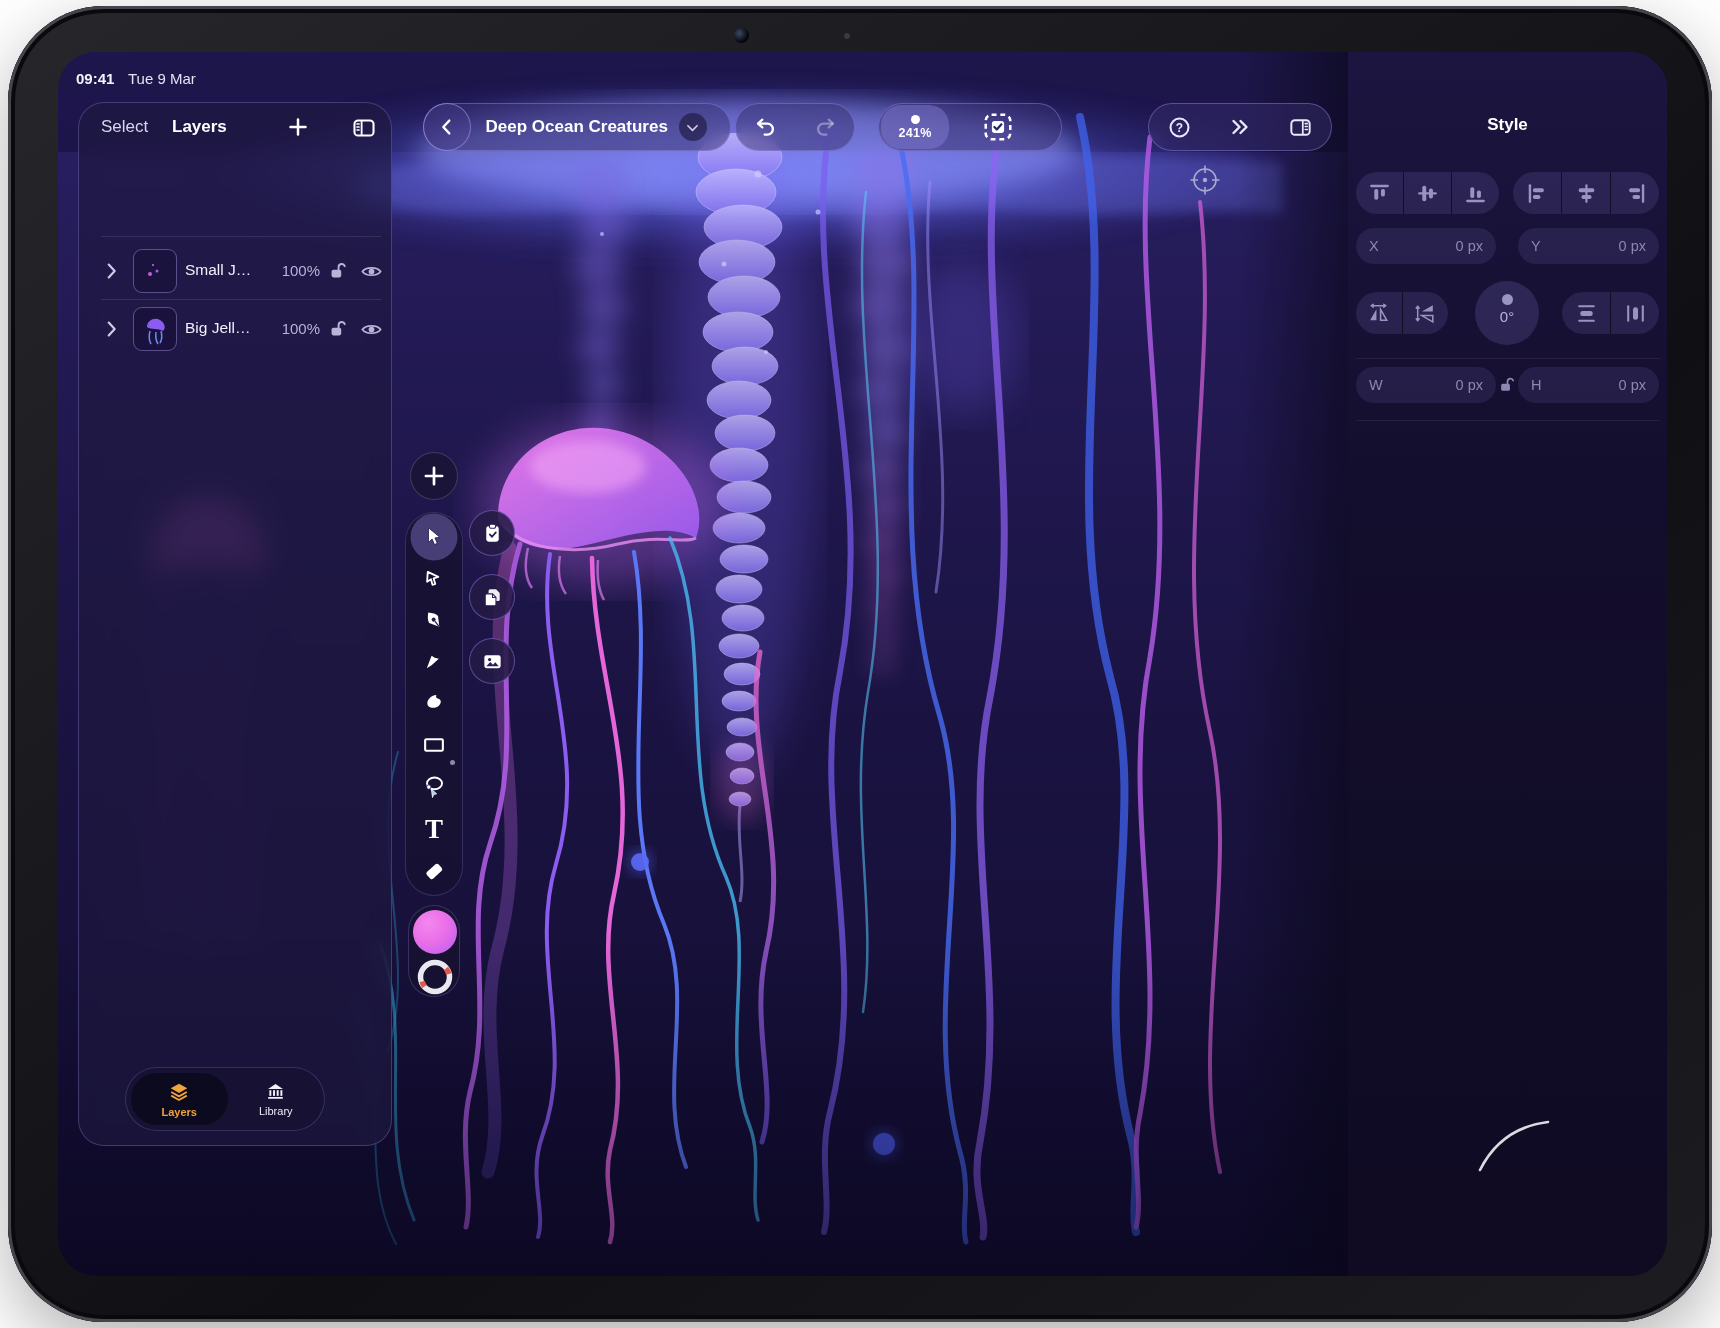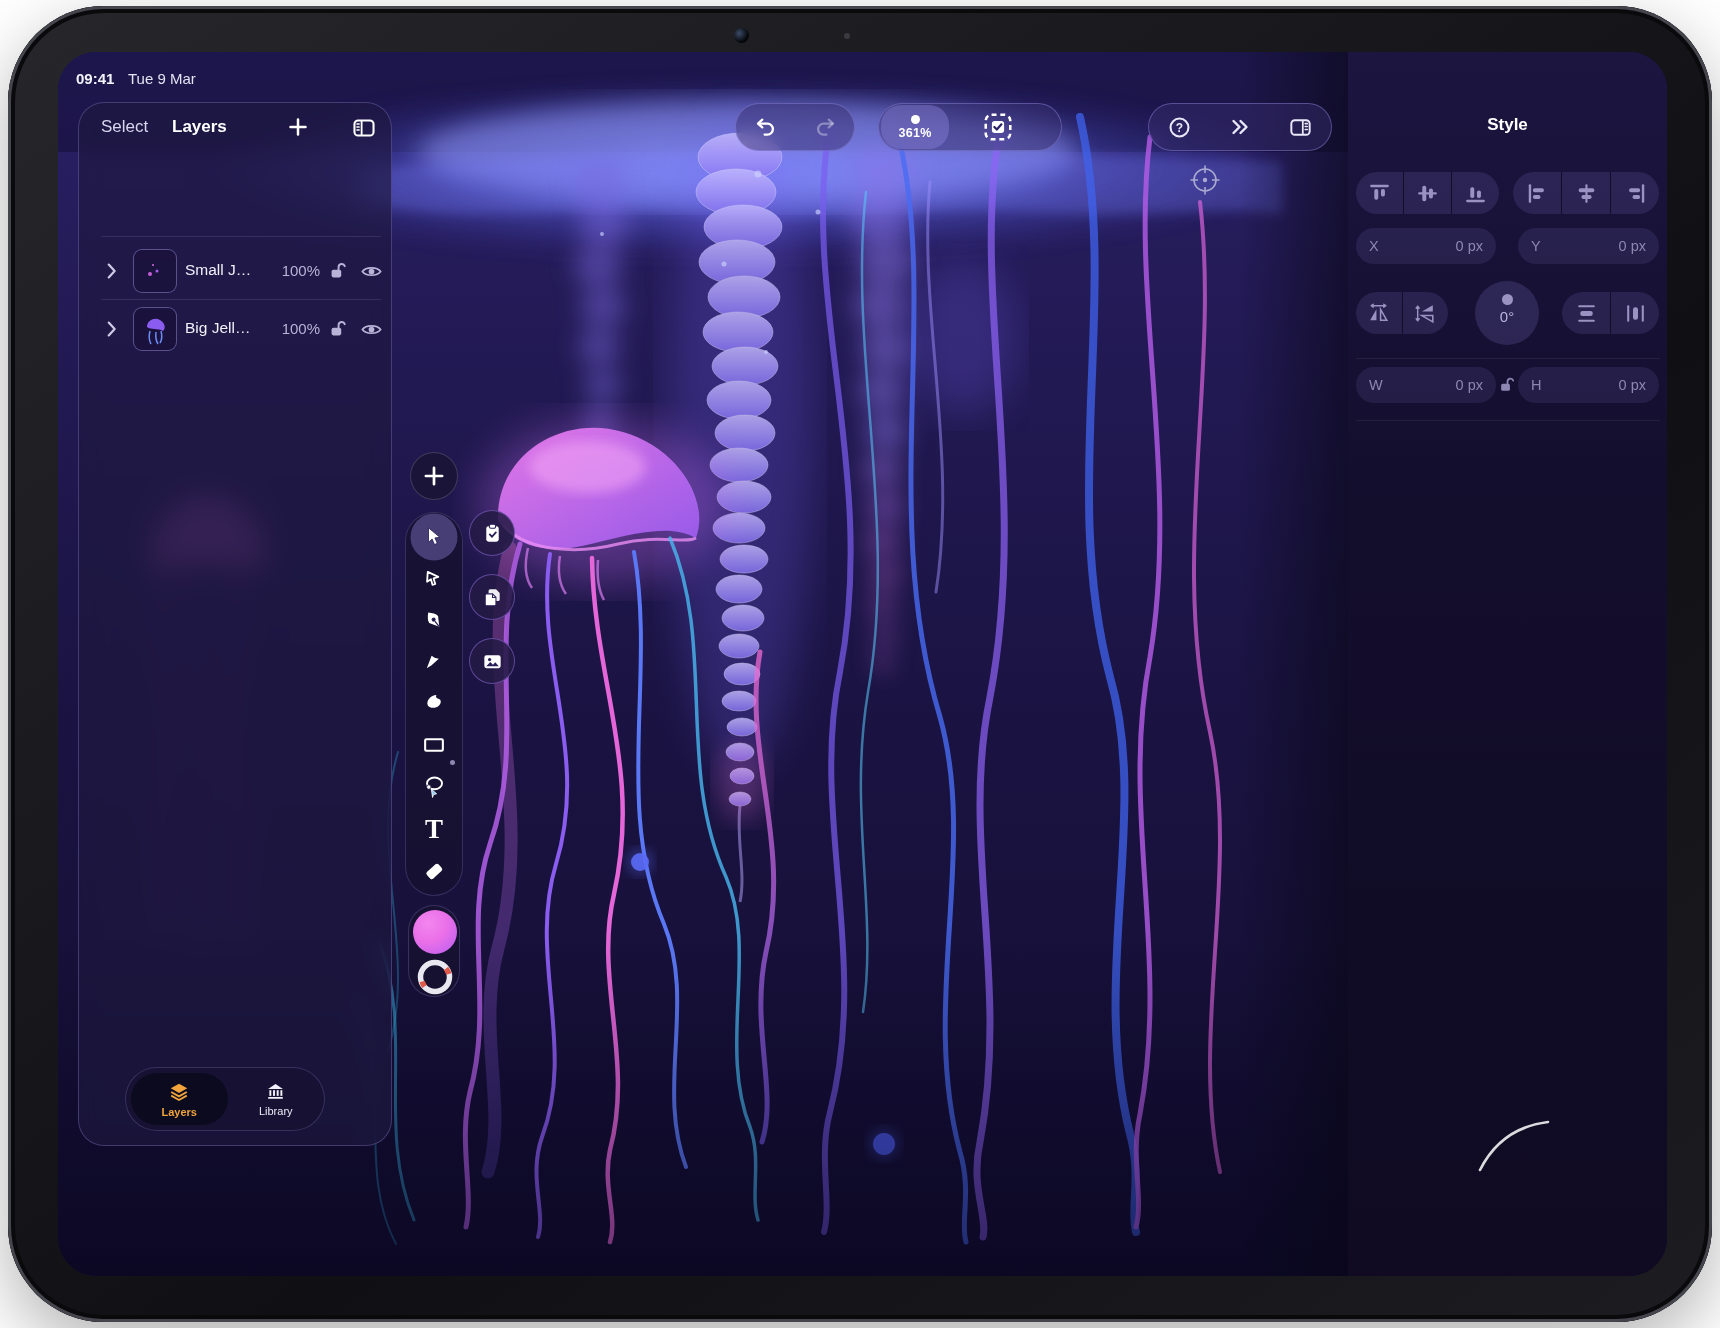--- a/index.html
+++ b/index.html
@@ -306,34 +306,47 @@
 
     <div class="abs st-text" style="left:18px;top:18px;">09:41</div>
     <div class="abs st-text st-date" style="left:70px;top:18px;">Tue 9 Mar</div>
     <svg class="abs" style="left:1479px;top:16px;color:#ffffff" width="24" height="24">
         <use href="#i-wifi"></use>
       </svg>
     <div class="abs st-text" style="left:1508px;top:18px;">100%</div>
     <div class="abs" style="left:1552px;top:20px;width:32px;height:15px;border-radius:5px;background:#ffffff;"></div>
     <div class="abs" style="left:1586px;top:25px;width:3px;height:5px;border-radius:0 2px 2px 0;background:rgba(255,255,255,.5);"></div>
 
+    <div class="pill" style="left:365px;width:308px;">
+      <div class="circle-btn" style="margin-left:-1.5px;color:#ffffff;">
+        <svg width="22" height="22">
+            <use href="#i-chevL"></use>
+          </svg>
+      </div>
+      <div class="doc-title">Deep Ocean Creatures</div>
+      <div class="chev-badge">
+        <svg width="17" height="17">
+            <use href="#i-chevD"></use>
+          </svg>
+      </div>
+    </div>
 
     <div class="pill" style="left:677px;width:120px;justify-content:space-around;">
       <svg width="24" height="24" style="color:#ffffff">
           <use href="#i-undo"></use>
         </svg>
       <svg width="24" height="24" style="color:rgba(255,255,255,.35)">
           <use href="#i-redo"></use>
         </svg>
     </div>
 
     <div class="pill" style="left:820px;width:184px;">
       <div class="zoom-badge">
         <div class="zoom-dot"></div>
-        <div class="zoom-txt">361%</div>
+        <div class="zoom-txt">241%</div>
       </div>
       <svg width="32" height="32" viewBox="0 0 30 30" style="margin:0 auto;padding-right:14px;">
         <rect x="3.5" y="3.5" width="23" height="23" rx="5.5" fill="none" stroke="#ffffff" stroke-width="2.4" stroke-dasharray="4.6 3.6"></rect>
         <rect x="9.3" y="9.3" width="11.4" height="11.4" rx="2.6" fill="#ffffff"></rect>
         <path d="M11.6 15 l2.3 2.4 4.3-4.9" fill="none" stroke="#2c2466" stroke-width="2.1" stroke-linecap="round" stroke-linejoin="round"></path>
       </svg>
     </div>
 
     <div class="pill" style="left:1090px;width:184px;justify-content:space-around;color:#eae7fa;">
       <svg width="25" height="25" viewBox="0 0 24 24">

